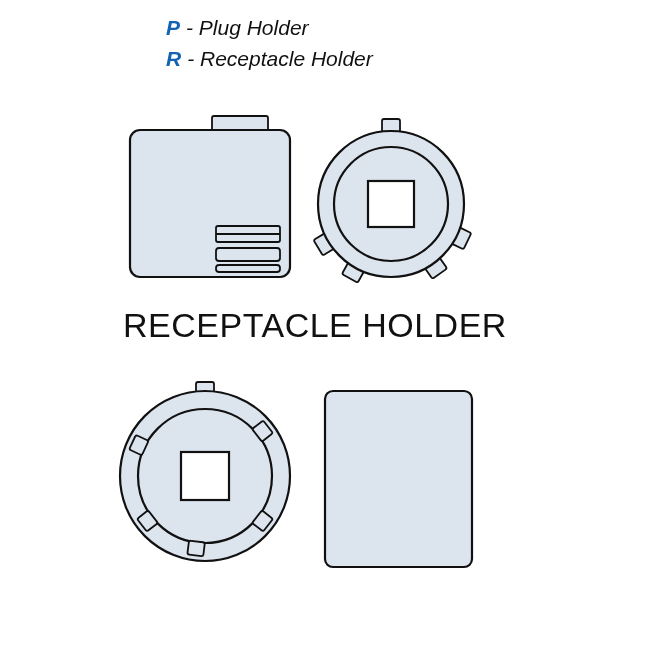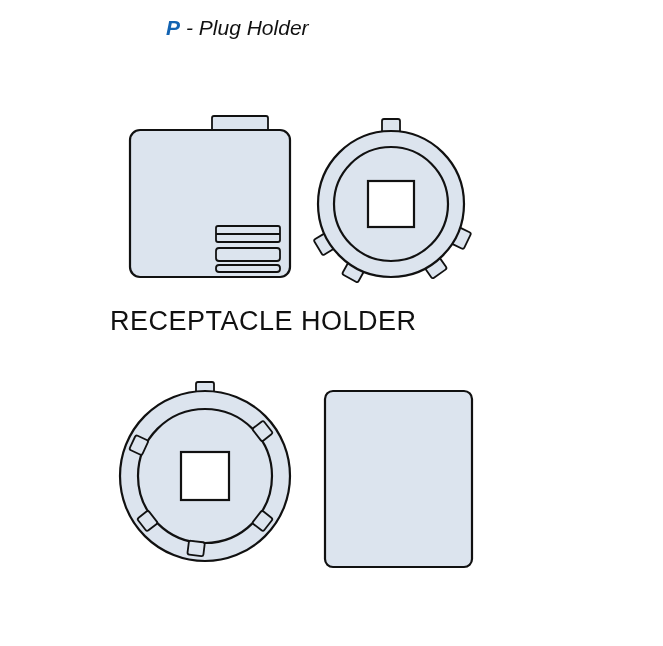--- a/index.html
+++ b/index.html
@@ -55,40 +55,44 @@
     fill:#ffffff;
     stroke:var(--outline);
     stroke-width:2.2;
   }
   .slot-line{
     stroke:var(--outline);
     stroke-width:1.8;
   }
   .caption{
     position:absolute;
-    font-size:27px;
+    text-align:center;
+    font-size:34px;
     letter-spacing:0.5px;
     color:var(--text);
     font-weight:normal;
   }
   .caption-receptacle{
     left:110px;width:410px;top:306px;
   }
   .caption-plug{
     left:110px;width:360px;top:588px;
   }
 </style>
 </head>
 <body>
 
 <div class="page">
 
   <div class="legend">
     <div class="legend-row">
       <span class="legend-key">P</span><span class="legend-label">- Plug Holder</span>
+    </div>
+    <div class="legend-row">
+      <span class="legend-key">R</span><span class="legend-label">- Receptacle Holder</span>
     </div>
   </div>
 
   <svg class="diagram-svg" width="663" height="646" viewBox="0 0 663 646">
 
     <g>
       <rect class="detail" x="212" y="116" width="56" height="20" rx="2"></rect>
       <rect class="shape" x="130" y="130" width="160" height="147" rx="10"></rect>
       <rect class="detail" x="216" y="226" width="64" height="16" rx="2"></rect>
       <line class="slot-line" x1="216" y1="234" x2="280" y2="234"></line>

